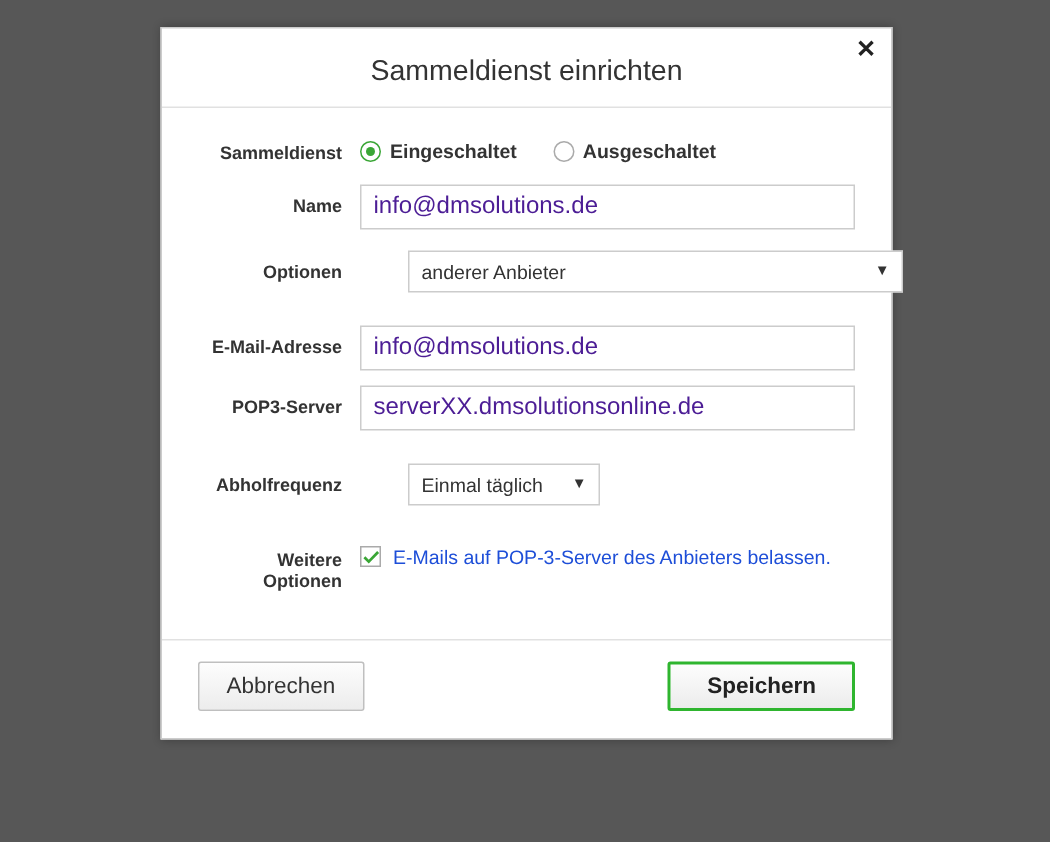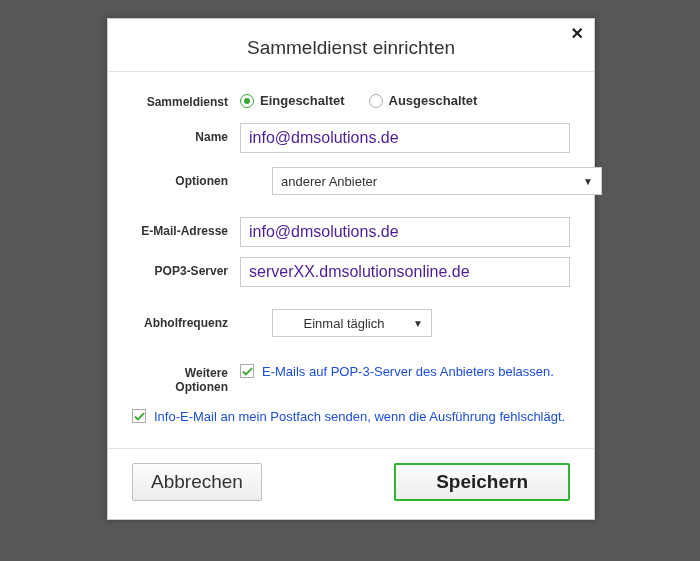--- a/index.html
+++ b/index.html
@@ -109,21 +109,21 @@
     border: 1px solid #ccc;
     background: #fff;
     color: #333;
     height: 28px;
     position: relative;
     display: flex;
     align-items: center;
     cursor: pointer;
     margin-left: 32px;
   }
-  .select.narrow { width: 160px; justify-content: center; }
+  .select.narrow { width: 128px; }
   .select-caret {
     position: absolute;
     right: 8px;
     top: 50%;
     transform: translateY(-50%);
     font-size: 10px;
     color: #333;
     pointer-events: none;
   }
   .checkbox-row {
@@ -151,37 +151,37 @@
   }
   .spacer { height: 8px; }
   .dialog-footer {
     border-top: 1px solid #e1e1e1;
     padding: 14px 24px 18px 24px;
     display: flex;
     justify-content: space-between;
   }
   .btn {
     padding: 7px 18px;
-    font-size: 19px;
+    font-size: 15px;
     cursor: pointer;
     border-radius: 2px;
     min-width: 98px;
     text-align: left;
   }
   .btn-default {
     background: linear-gradient(#fdfdfd, #ececec);
     border: 1px solid #bfbfbf;
     color: #333;
   }
   .btn-primary {
     background: linear-gradient(#fdfdfd, #ececec);
     border: 2px solid #2fb52f;
     color: #222;
     font-weight: bold;
-    padding: 6px 40px;
+    padding: 6px 24px;
   }
 </style>
 </head>
 <body>
 
 <div class="dialog">
 
   <div class="dialog-close" title="Schließen">✕</div>
 
   <div class="dialog-header">
@@ -264,30 +264,20 @@
             <svg viewBox="0 0 12 12">
                 <path d="M1 6 L4.2 9.2 L11 2.2" stroke="#3aa636" stroke-width="2" fill="none"></path>
               </svg>
           </div>
           <span class="checkbox-label">E-Mails auf POP-3-Server des Anbieters belassen.</span>
         </div>
       </div>
     </div>
 
     <div class="form-row">
-      <div class="form-field">
-        <div class="checkbox-row">
-          <div class="checkbox">
-            <svg viewBox="0 0 12 12">
-                <path d="M1 6 L4.2 9.2 L11 2.2" stroke="#3aa636" stroke-width="2" fill="none"></path>
-              </svg>
-          </div>
-          <span class="checkbox-label">Info-E-Mail an mein Postfach senden, wenn die Ausführung fehlschlägt.</span>
-        </div>
-      </div>
     </div>
 
   </div>
 
   <div class="dialog-footer">
     <button class="btn btn-default">Abbrechen</button>
     <button class="btn btn-primary">Speichern</button>
   </div>
 
 </div>

